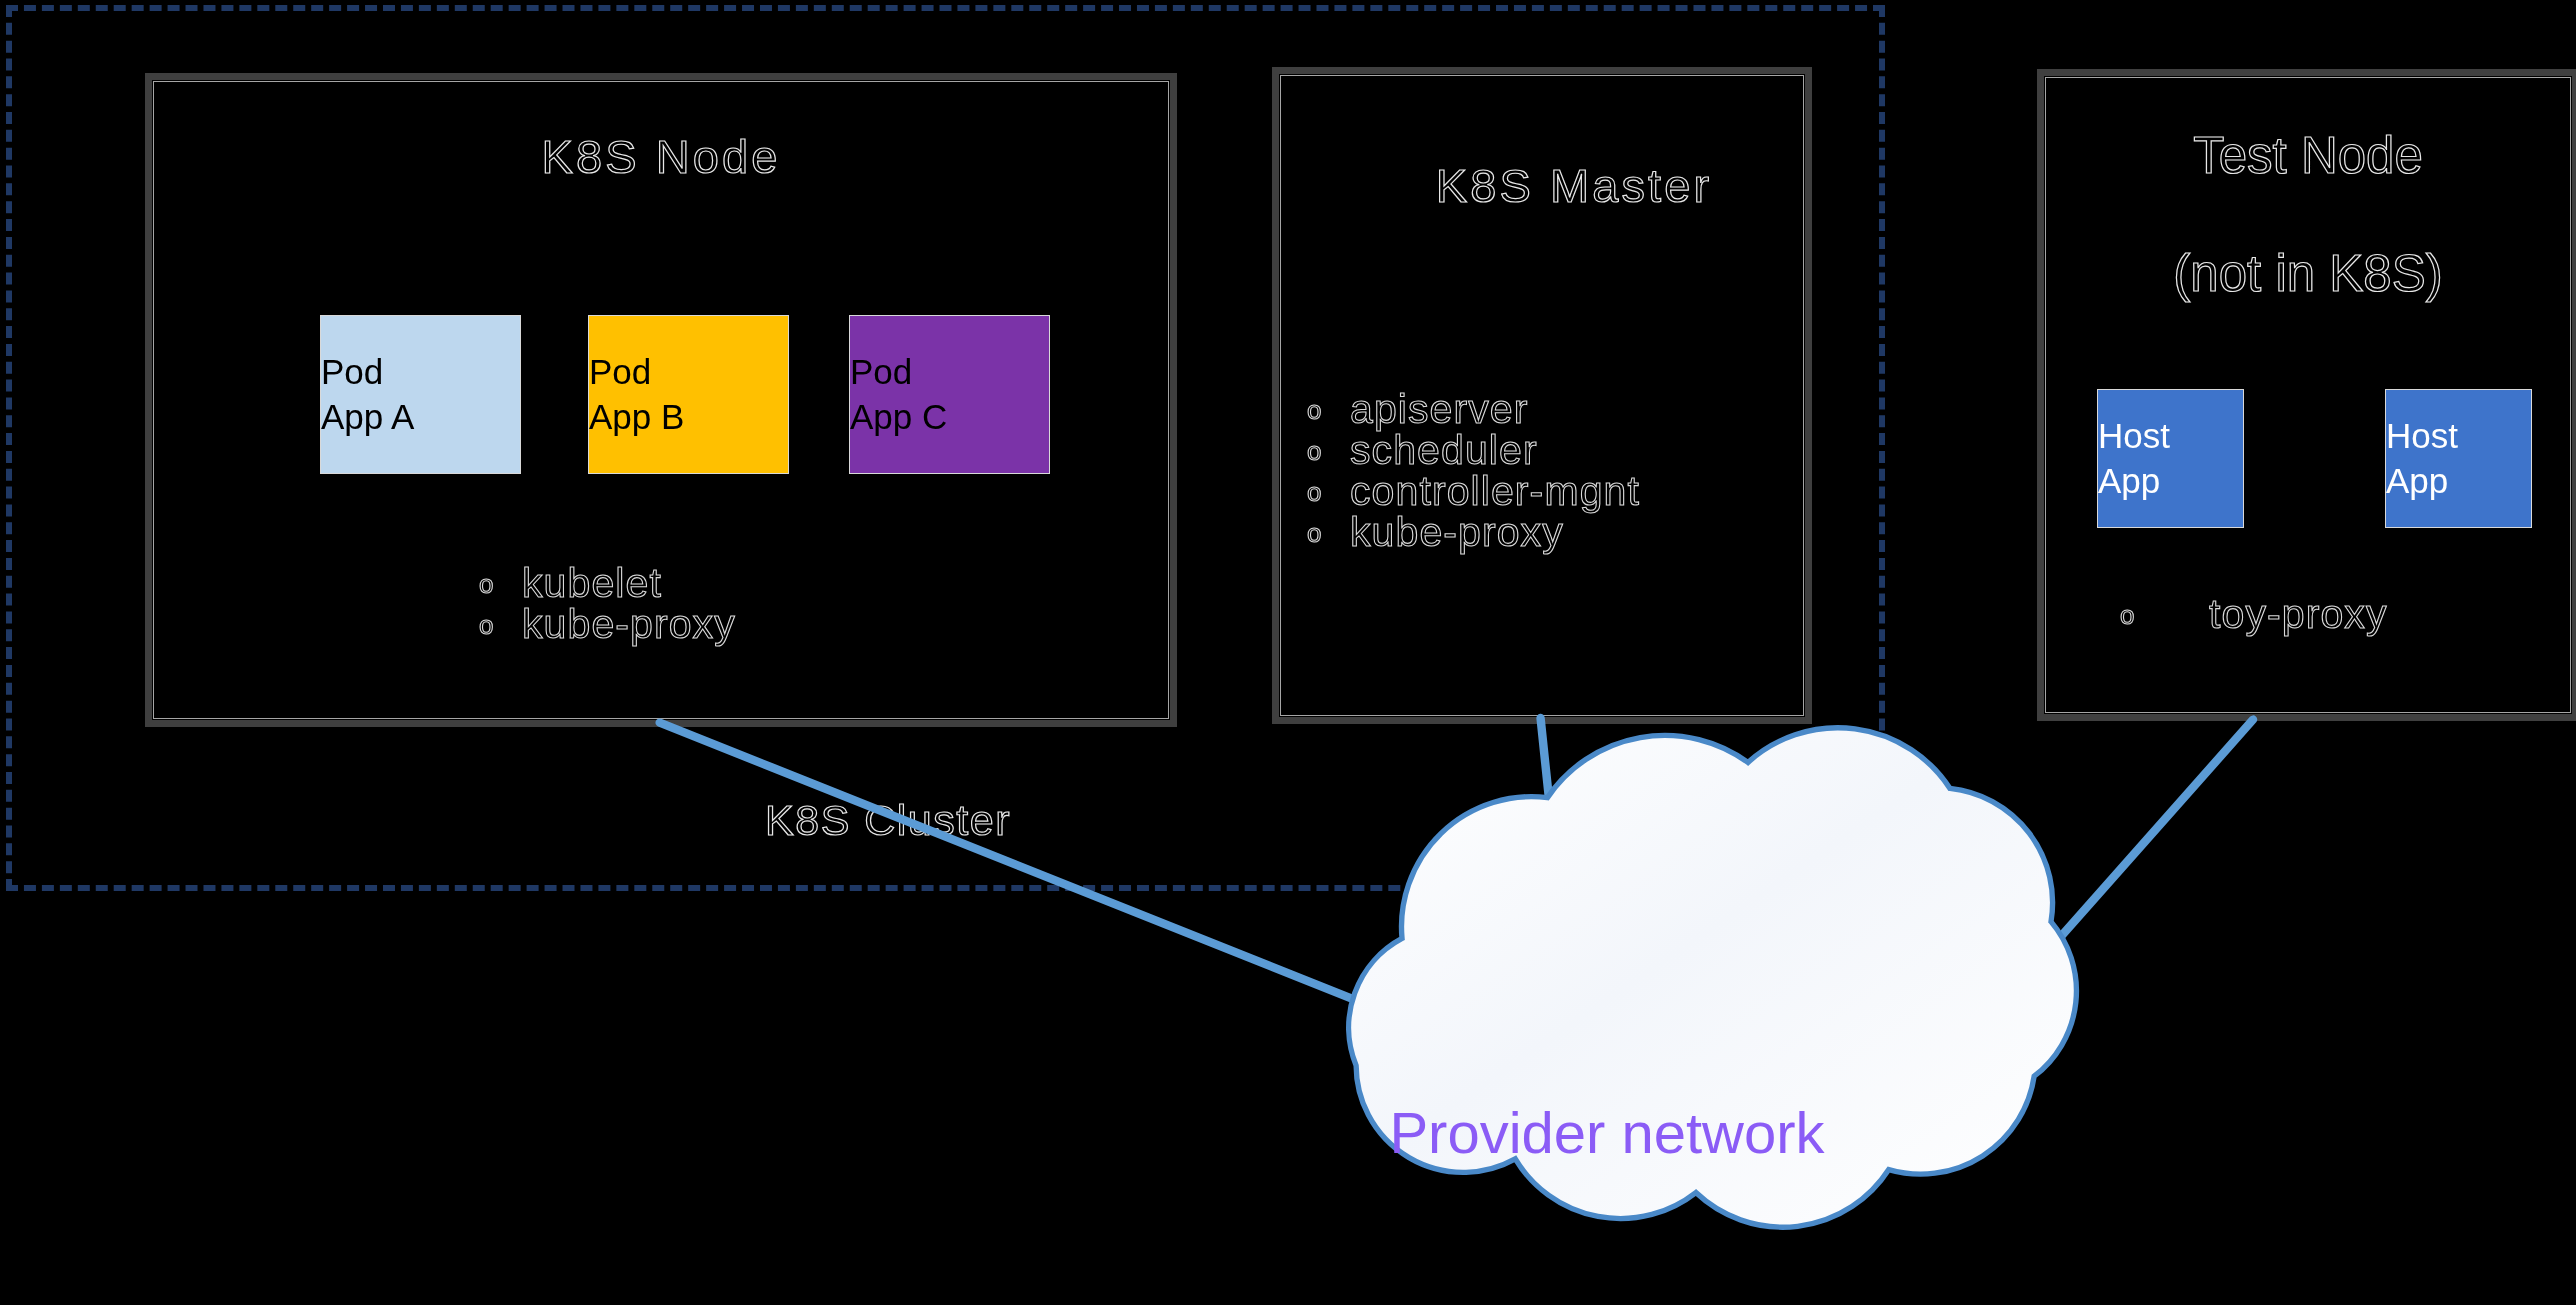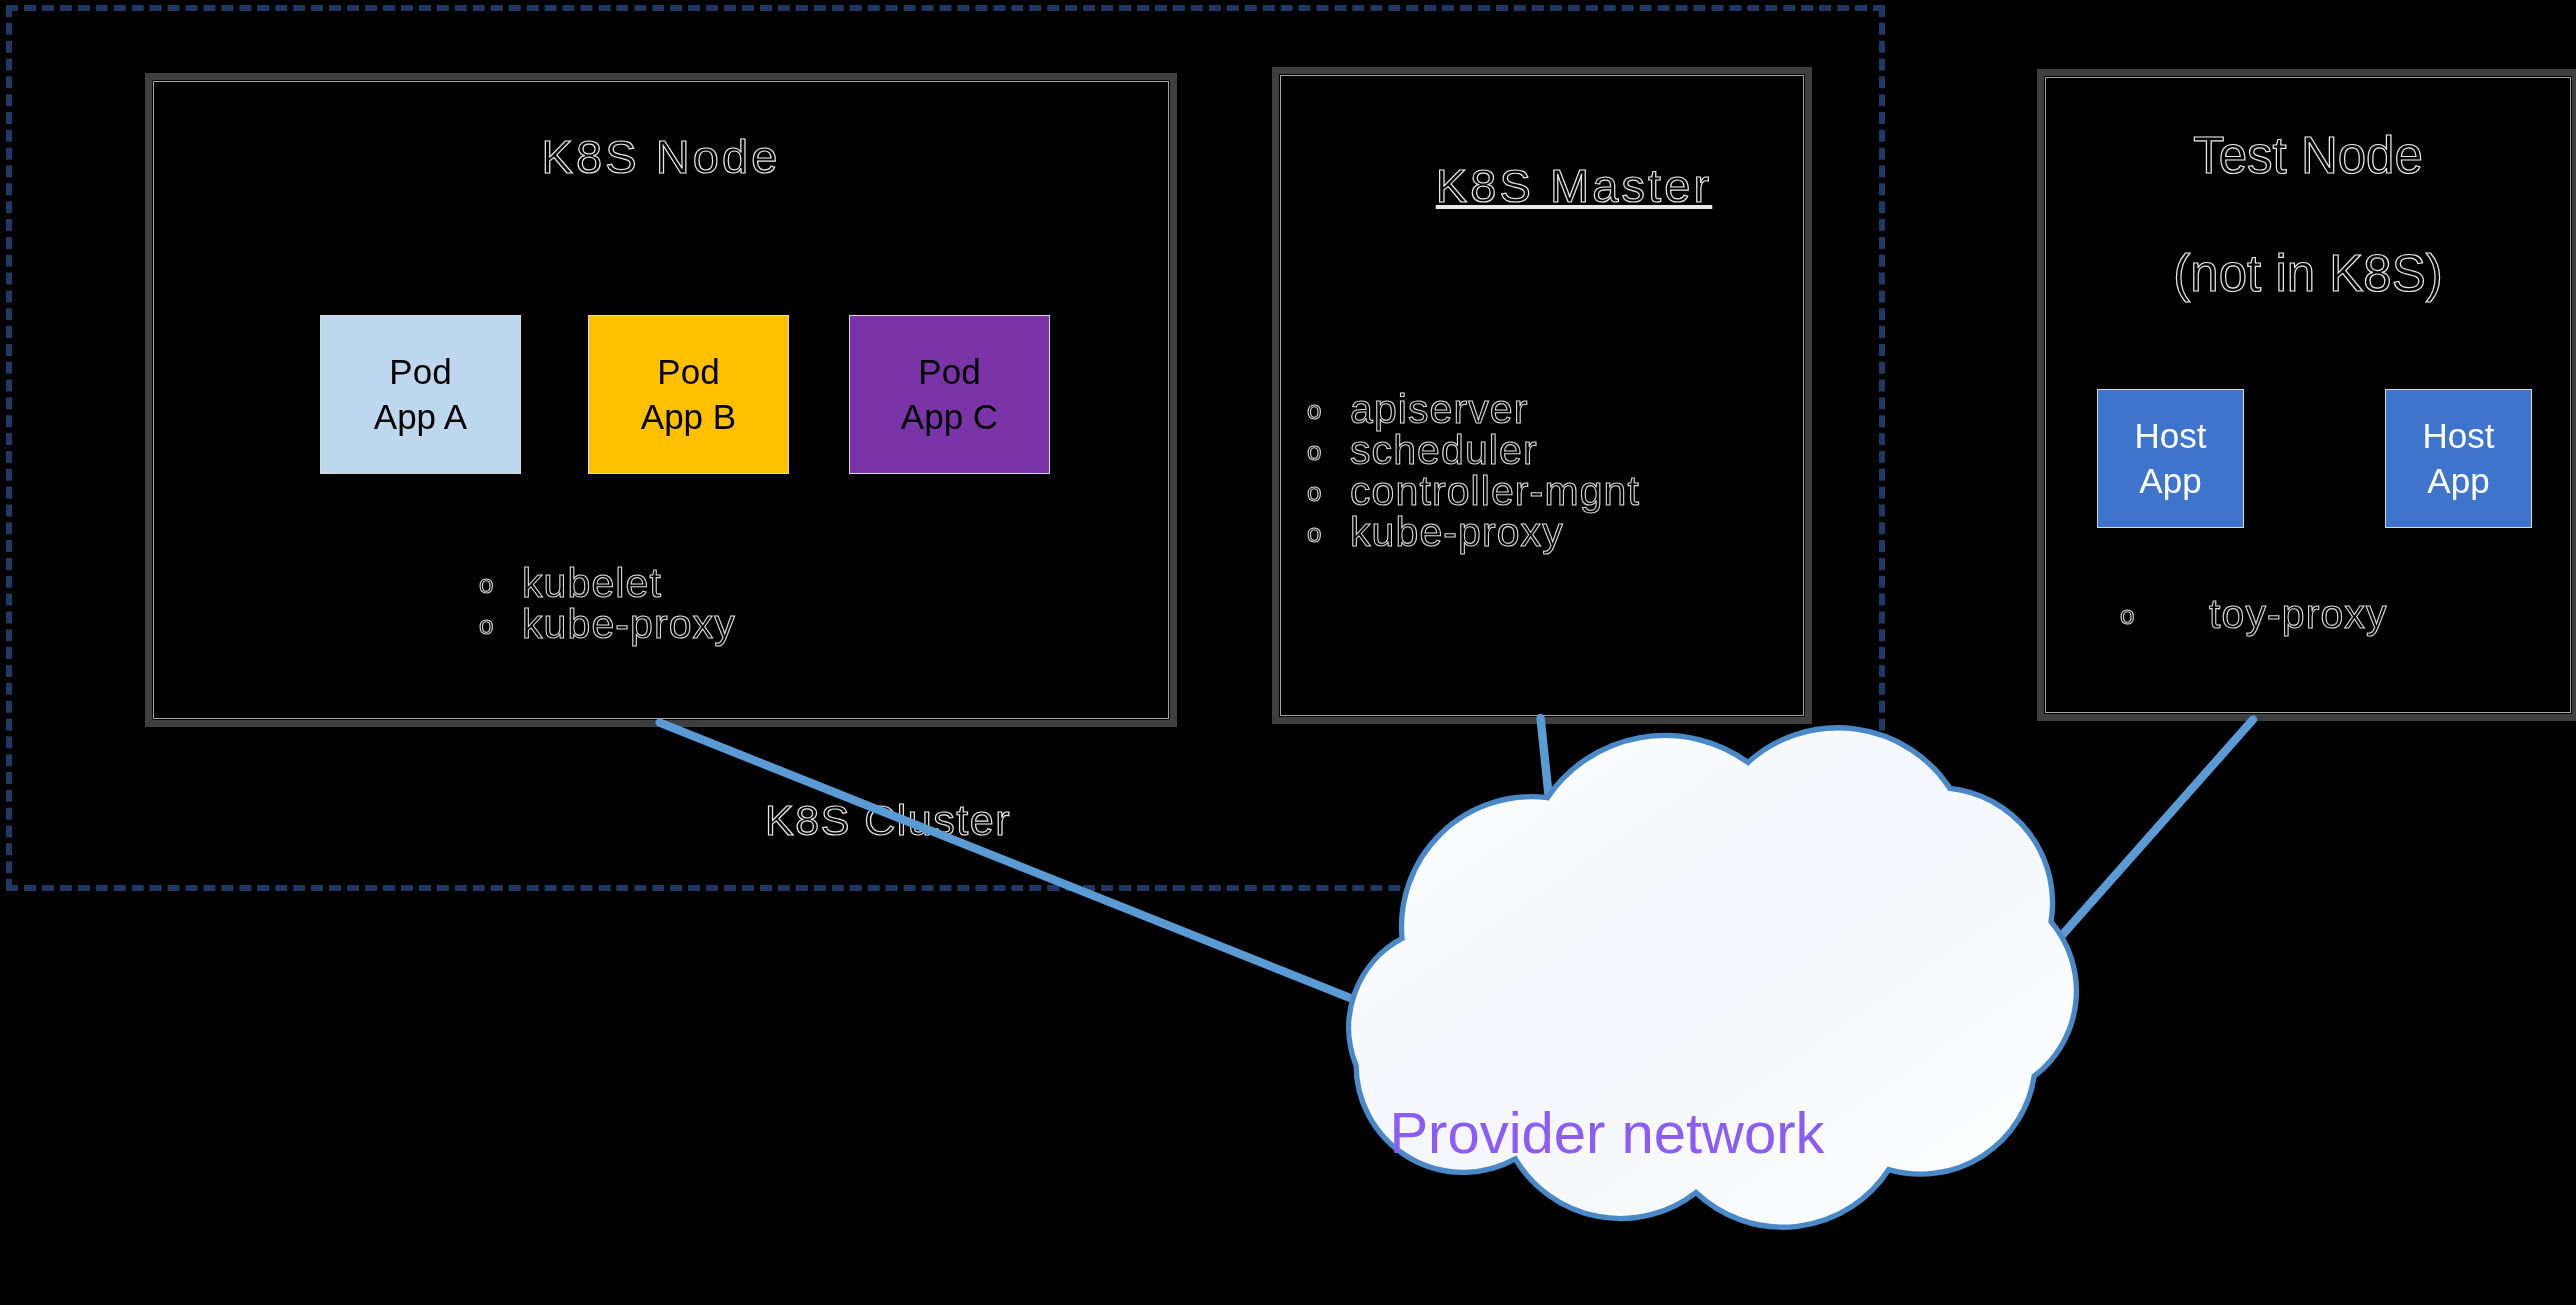--- a/index.html
+++ b/index.html
@@ -65,21 +65,21 @@
     -webkit-text-stroke:1.1px #DADADA;
     white-space:nowrap;
   }
 
   
   .tile{
     position:absolute;
     box-sizing:border-box;
     display:flex;
     flex-direction:column;
-    align-items:center;
+    align-items:flex-start;
     justify-content:center;
     border:1.5px solid #D9D9D9;
     line-height:1.28;
     font-size:35px;
   }
   .tile span{display:block;text-align:center;}
 
   
   #overlay{position:absolute;left:0;top:0;width:2576px;height:1306px;pointer-events:none;}
 
@@ -123,21 +123,21 @@
       <div class="bullet-label">kubelet</div>
     </div>
     <div class="bullet-row">
       <div class="bullet-mark">o</div>
       <div class="bullet-label">kube-proxy</div>
     </div>
   </div>
 
   <div class="node-box" style="left:1272px;top:67px;width:540px;height:657px;"></div>
 
-  <div class="outline-text node-title" style="left:1272px;top:159px;width:604px;text-decoration:underline;">K8S Master</div>
+  <div class="outline-text node-title" style="left:1272px;top:159px;width:604px;">K8S Master</div>
 
   <div class="bullet-list" style="left:1307px;top:392px;">
     <div class="bullet-row">
       <div class="bullet-mark">o</div>
       <div class="bullet-label">apiserver</div>
     </div>
     <div class="bullet-row">
       <div class="bullet-mark">o</div>
       <div class="bullet-label">scheduler</div>
     </div>

